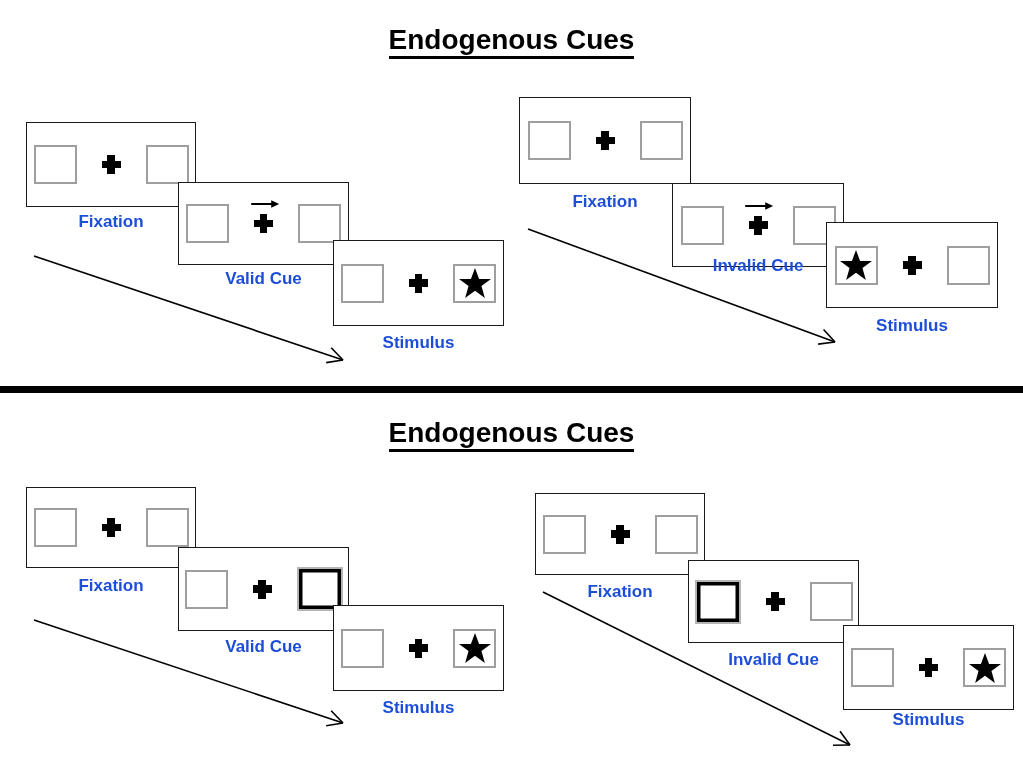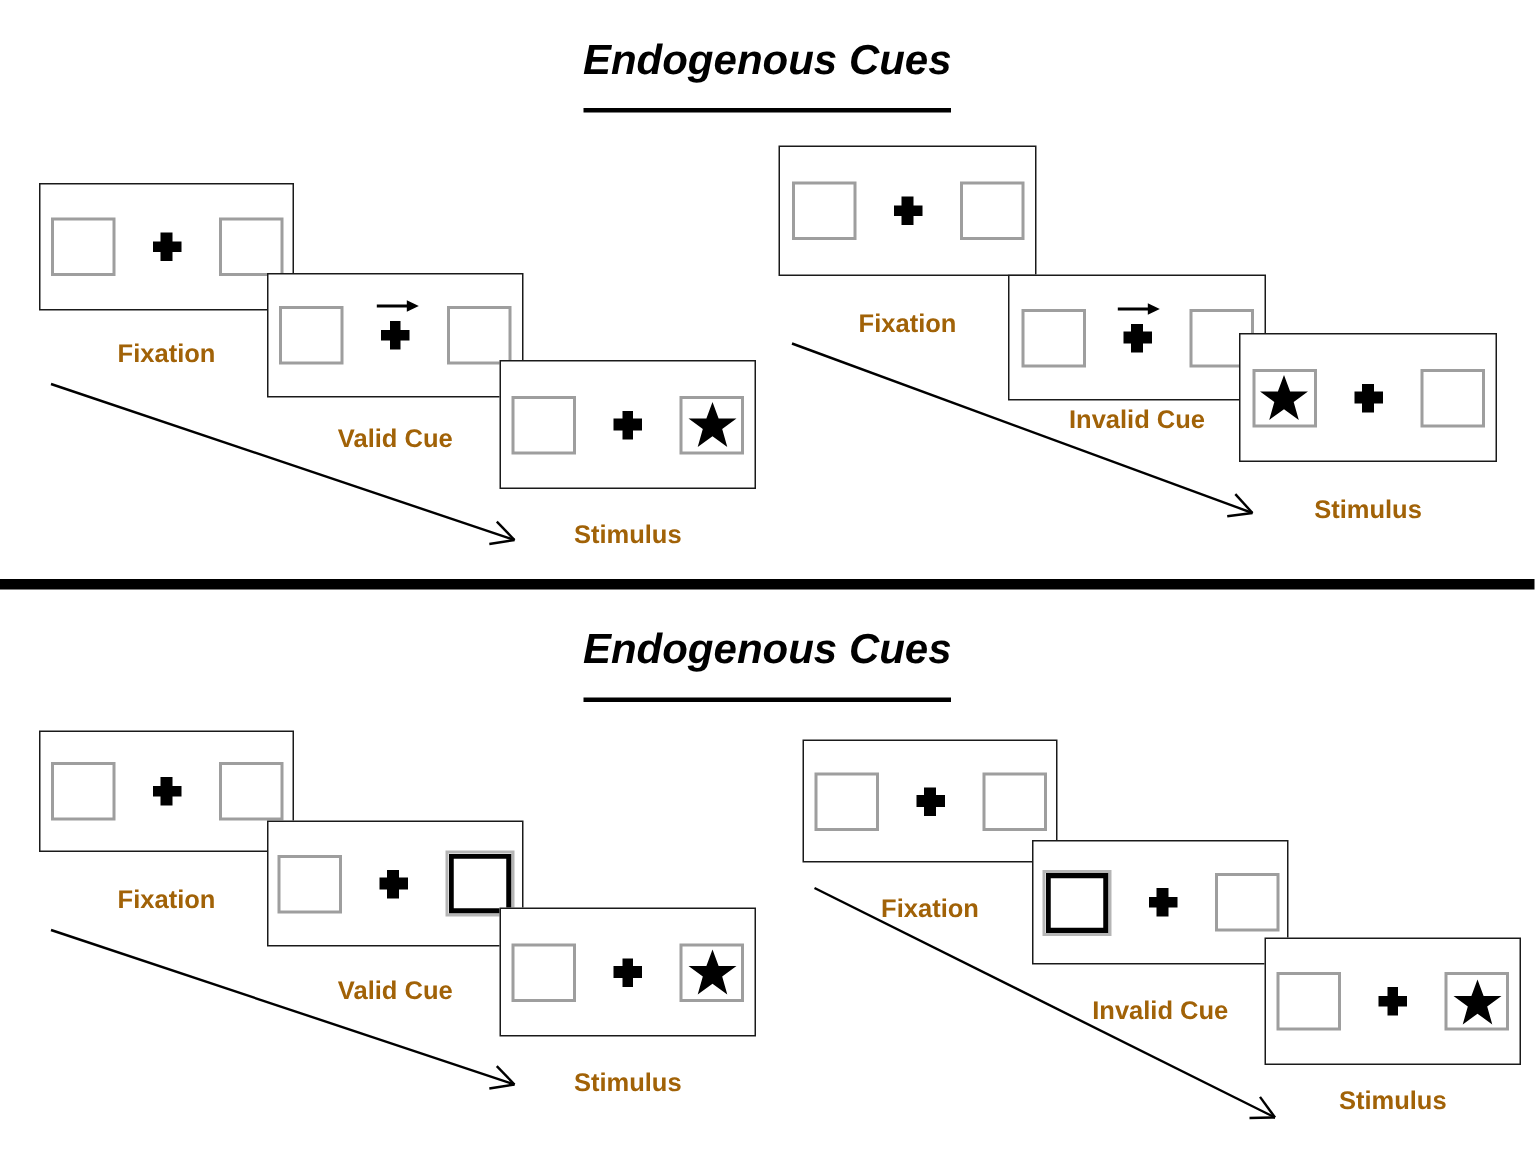--- a/index.html
+++ b/index.html
@@ -18,22 +18,21 @@
     position: absolute;
     width: 100%;
     text-align: center;
     font-weight: bold;
     font-size: 28px;
     color: #000000;
     letter-spacing: 0px;
   }
   .section-title span {
     border-bottom: 3px solid #000000;
-    padding-bottom: 17px;
-    font-style: italic;
+    padding-bottom: 1px;
   }
 
   .divider {
     position: absolute;
     left: 0; width: 1023px;
     height: 7px;
     background: #000000;
   }
 
   
@@ -107,23 +106,22 @@
     transform: translate(-50%, -50%);
     width: 34px; height: 34px;
     color: #000000;
   }
 
   .frame-label {
     position: absolute;
     text-align: center;
     font-weight: bold;
     font-size: 17px;
-    color: #a16207;
+    color: #1d4ed8;
     white-space: nowrap;
-    margin-top: 14px;
   }
 
   .seq-arrow {
     position: absolute;
     pointer-events: none;
   }
 </style>
 </head>
 <body>
 

